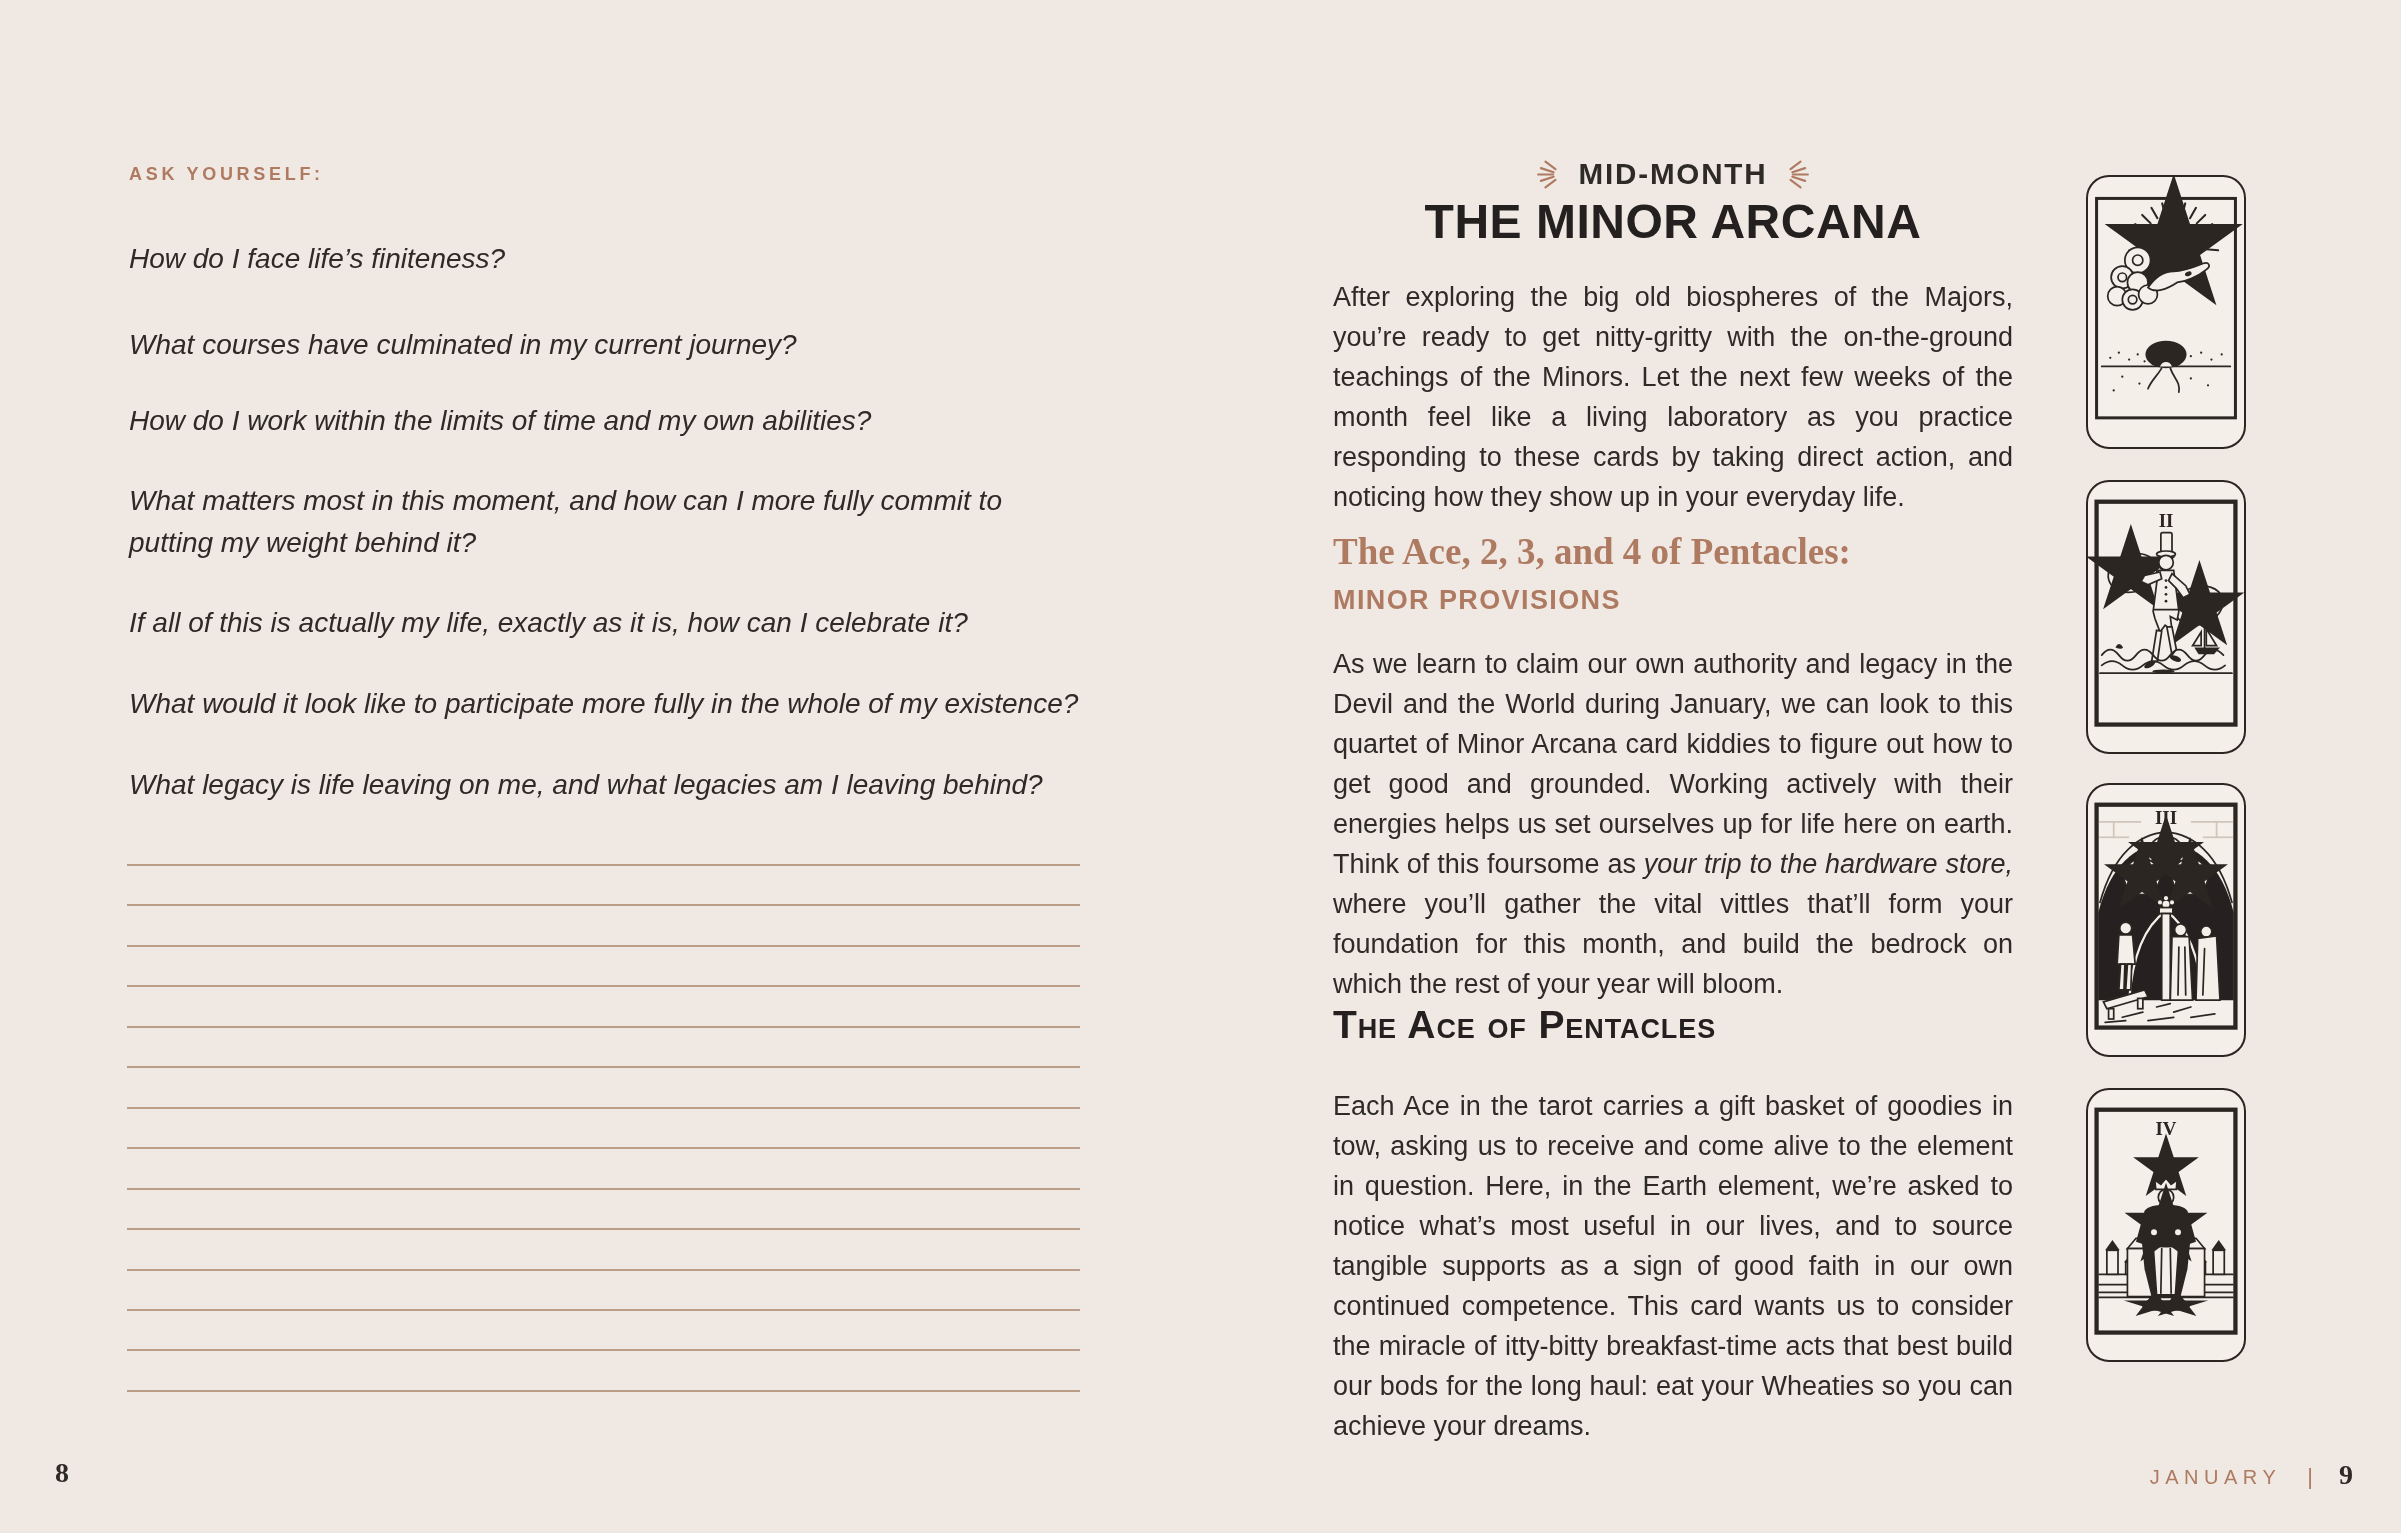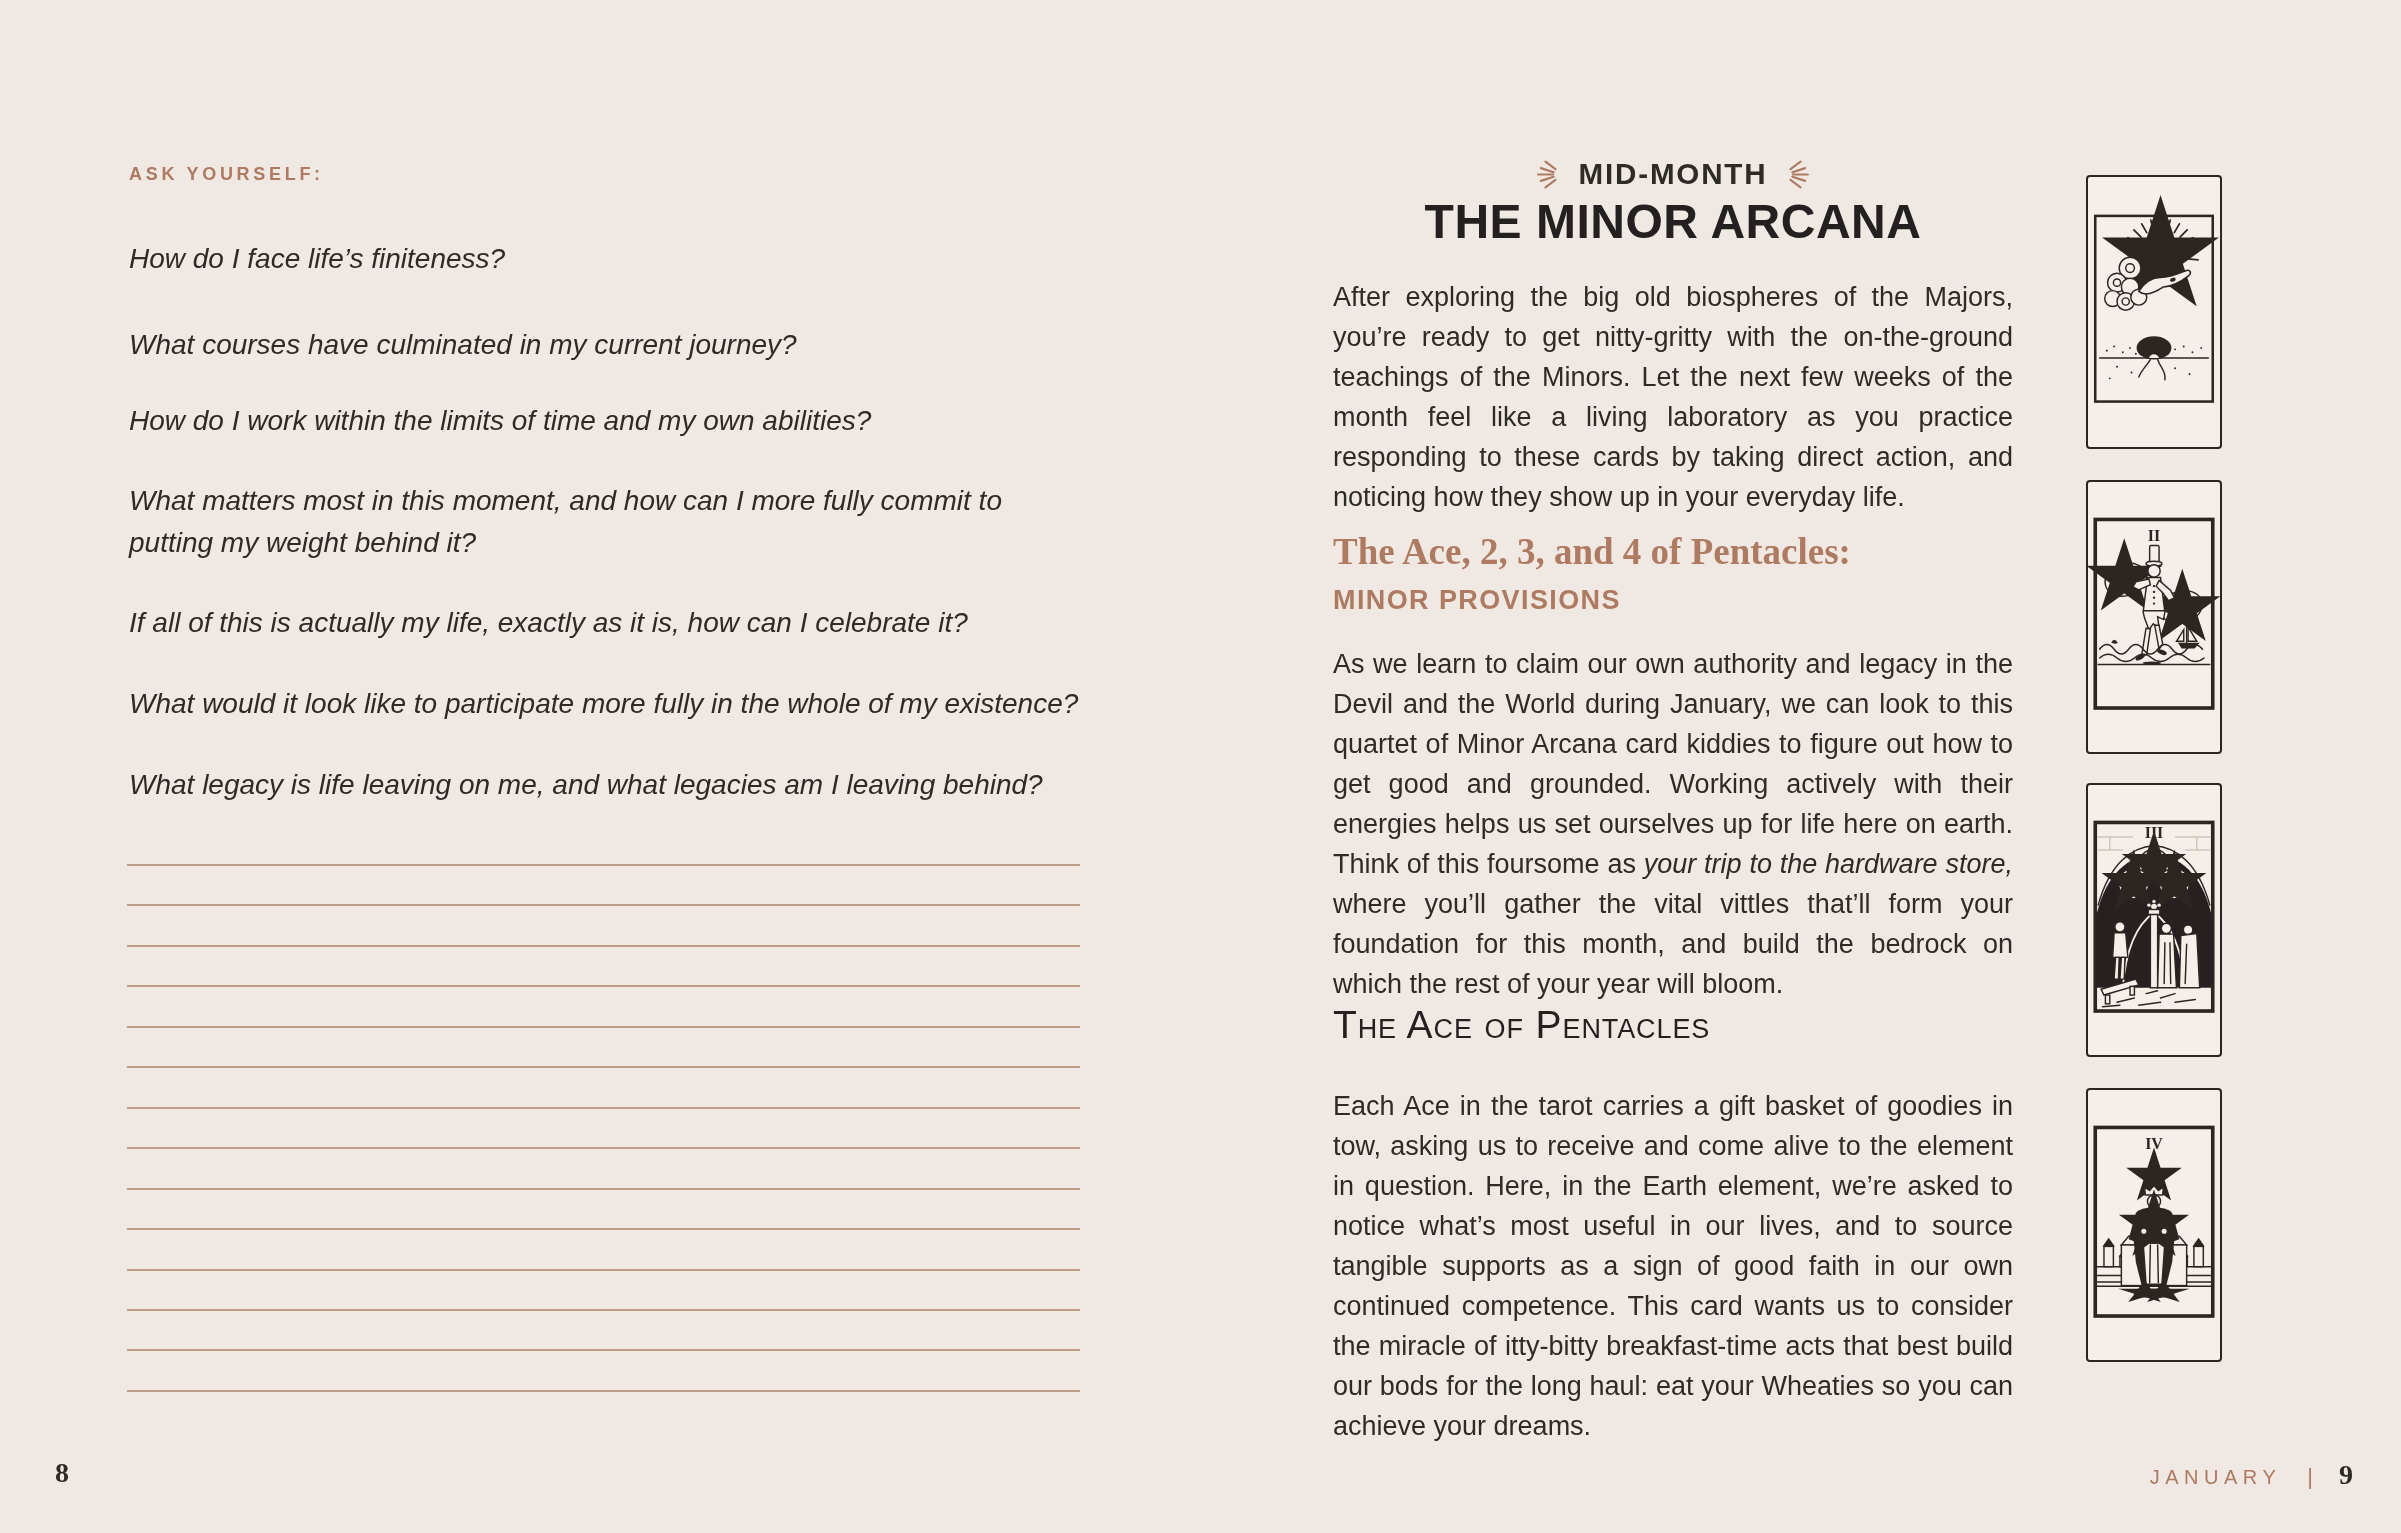--- a/index.html
+++ b/index.html
@@ -51,39 +51,39 @@
     left:1333px;top:530px;
     font-family:"Liberation Serif", serif;font-size:37px;font-weight:bold;color:var(--accent);text-align:right;
   }
   .h-sub{
     left:1333px;top:585px;
     font-size:27px;font-weight:bold;letter-spacing:1.4px;color:var(--accent);
   }
   .body2{top:644px;}
   .h-smallcaps{
     left:1333px;top:1003px;
-    font-variant:small-caps;font-size:39px;font-weight:normal;letter-spacing:0.9px;color:#242020;
+    font-variant:small-caps;font-size:39px;font-weight:bold;letter-spacing:0.9px;color:#242020;
   }
   .body3{top:1086px;}
   .it{font-style:italic;}
 
   
   .folio-left{left:55px;top:1457px;font-family:"Liberation Serif",serif;font-size:28px;font-weight:bold;color:var(--ink);}
   .footer-right{
     right:48px;top:1459px;display:flex;align-items:baseline;gap:26px;
   }
   .month{font-size:20px;letter-spacing:5.5px;color:var(--accent);}
   .foot-div{font-size:22px;color:var(--accent);}
   .folio-right{font-family:"Liberation Serif",serif;font-size:28px;font-weight:bold;color:var(--ink);}
 
   
   .card{
-    left:2086px;width:136px;height:274px;
+    left:2086px;width:160px;height:274px;
     background:var(--card-bg);
-    border:2.8px solid var(--card-ink);border-radius:4px;
+    border:2.8px solid var(--card-ink);border-radius:23px;
   }
   .card-1{top:175px;} .card-2{top:480px;} .card-3{top:783px;} .card-4{top:1088px;}
   .card svg{display:block;width:100%;height:100%;}
   .ln{stroke:var(--card-ink);stroke-width:2;fill:none;stroke-linecap:round;}
   .filllight{fill:var(--card-bg);stroke:var(--card-ink);stroke-width:2;}
   .filldark{fill:var(--card-ink);stroke:none;}
   .coin{fill:var(--coin);stroke:var(--card-ink);stroke-width:2;}
   .star{fill:none;stroke:var(--card-ink);stroke-width:2;vector-effect:non-scaling-stroke;stroke-linejoin:miter;}
   .numeral{font-family:"Liberation Serif",serif;font-size:22px;font-weight:bold;fill:var(--card-ink);text-anchor:middle;}
   .stone{stroke:var(--stone-line);stroke-width:2;fill:none;}

